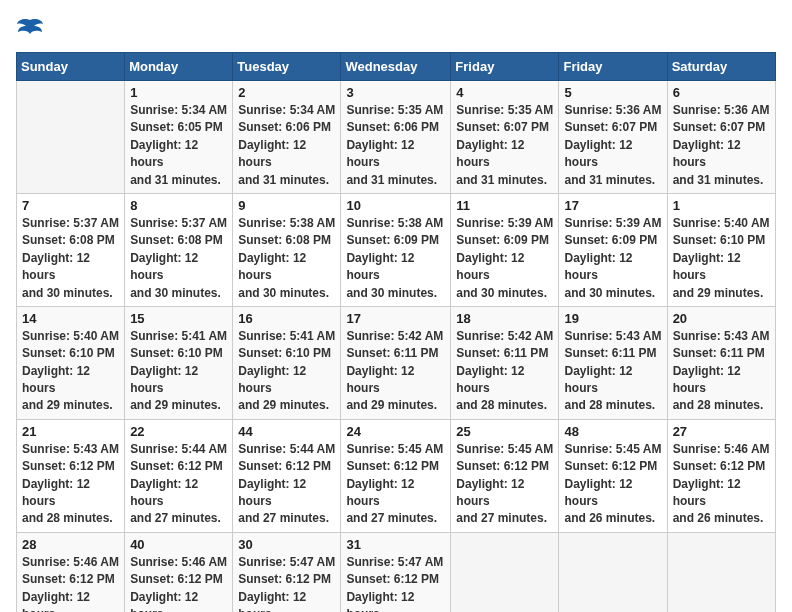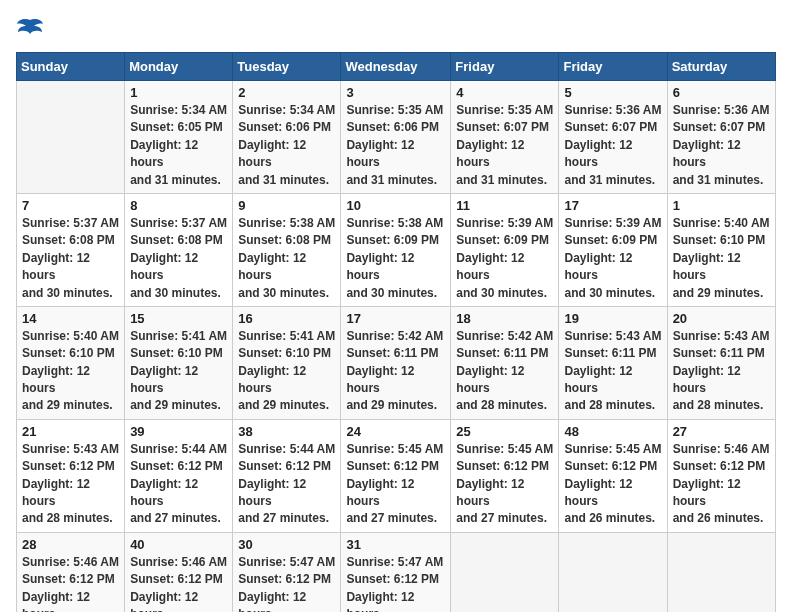--- a/index.html
+++ b/index.html
@@ -201,25 +201,25 @@
           <span class="day-number">20</span>
           <div class="day-info">Sunrise: 5:43 AM<br>Sunset: 6:11 PM<br>Daylight: 12 hours<br>and 28 minutes.</div>
         </td>
       </tr>
       <tr>
         <td>
           <span class="day-number">21</span>
           <div class="day-info">Sunrise: 5:43 AM<br>Sunset: 6:12 PM<br>Daylight: 12 hours<br>and 28 minutes.</div>
         </td>
         <td>
-          <span class="day-number">39</span>
+          <span class="day-number">22</span>
           <div class="day-info">Sunrise: 5:44 AM<br>Sunset: 6:12 PM<br>Daylight: 12 hours<br>and 27 minutes.</div>
         </td>
         <td>
-          <span class="day-number">38</span>
+          <span class="day-number">44</span>
           <div class="day-info">Sunrise: 5:44 AM<br>Sunset: 6:12 PM<br>Daylight: 12 hours<br>and 27 minutes.</div>
         </td>
         <td>
           <span class="day-number">24</span>
           <div class="day-info">Sunrise: 5:45 AM<br>Sunset: 6:12 PM<br>Daylight: 12 hours<br>and 27 minutes.</div>
         </td>
         <td>
           <span class="day-number">25</span>
           <div class="day-info">Sunrise: 5:45 AM<br>Sunset: 6:12 PM<br>Daylight: 12 hours<br>and 27 minutes.</div>
         </td>

